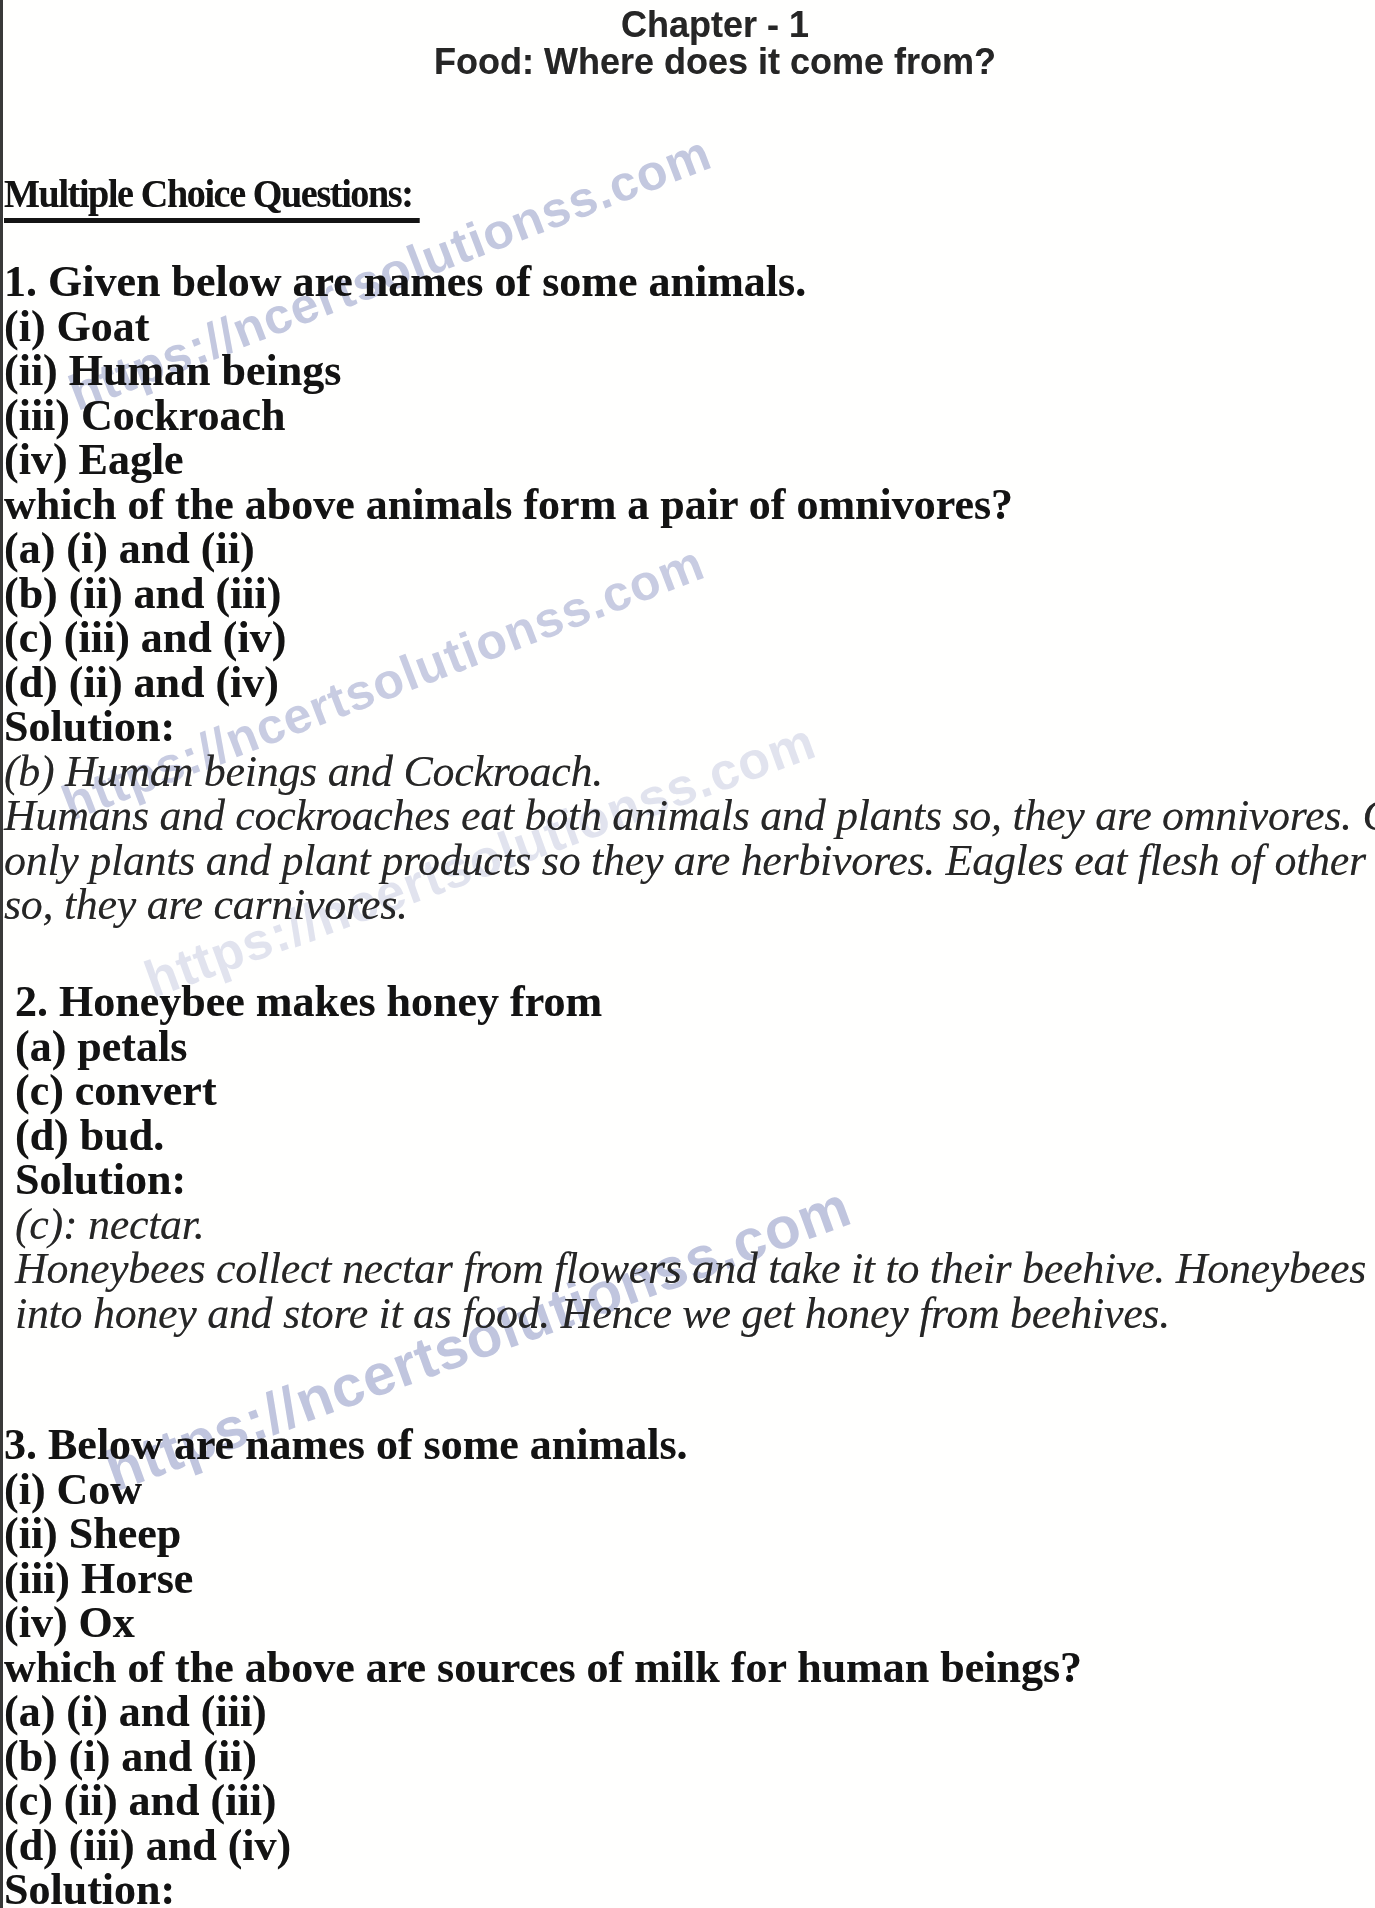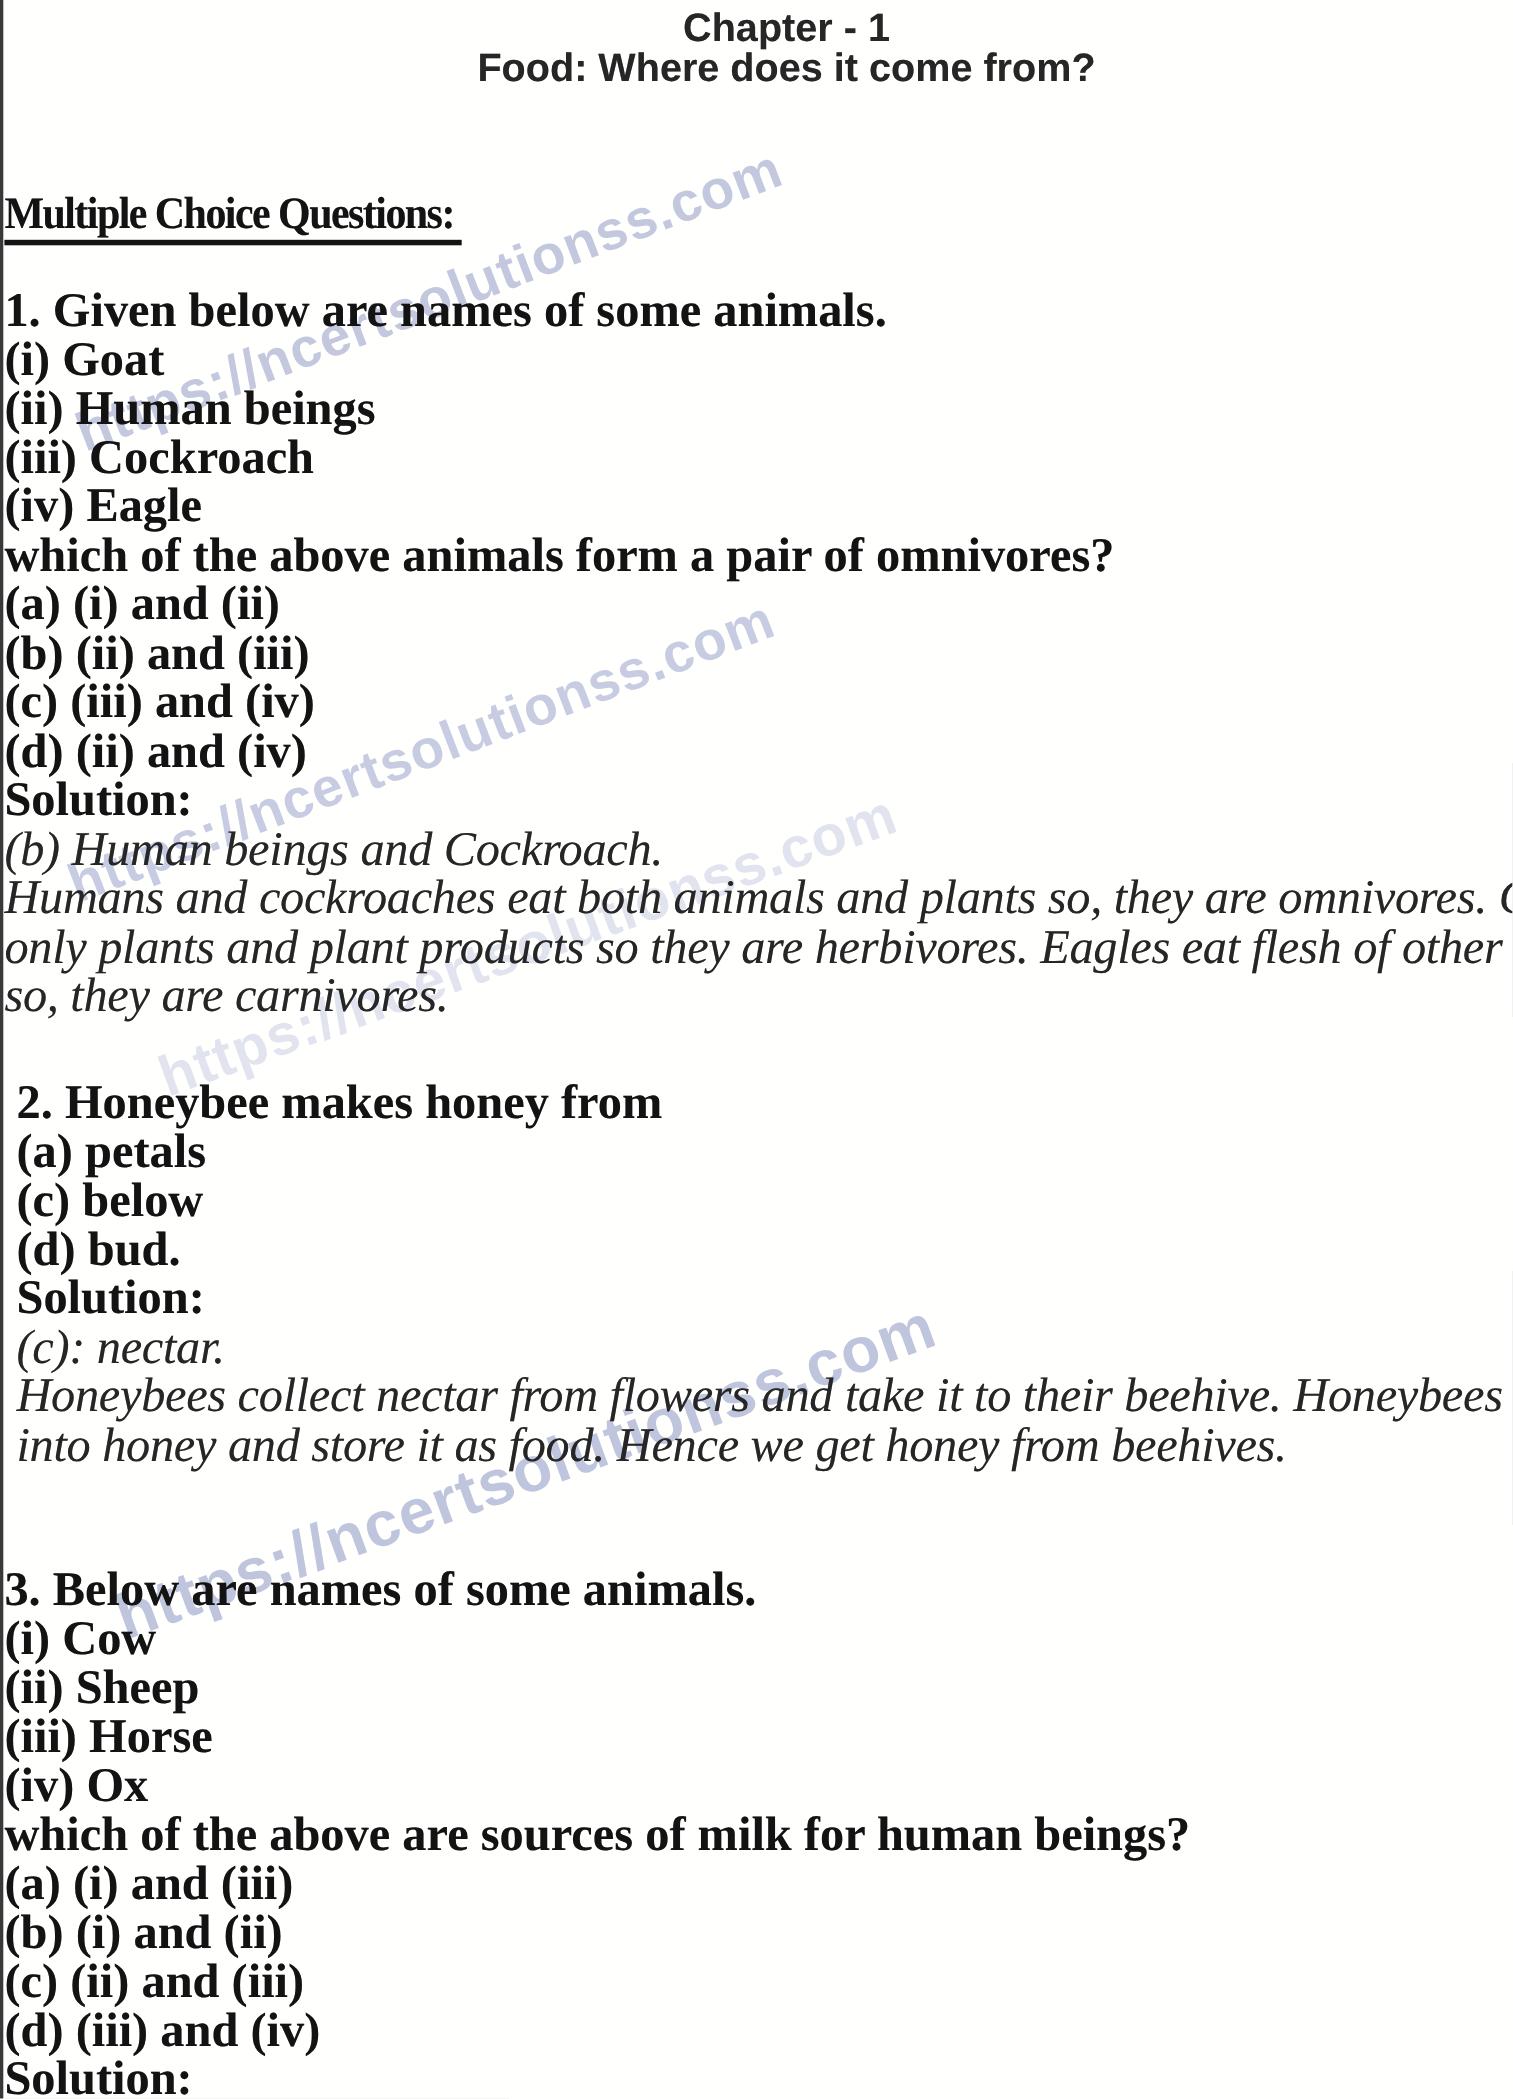--- a/index.html
+++ b/index.html
@@ -93,21 +93,21 @@
       <div class="line bold">(d) (ii) and (iv)</div>
       <div class="line bold">Solution:</div>
       <div class="line regular">(b) Human beings and Cockroach.</div>
       <div class="line regular">Humans and cockroaches eat both animals and plants so, they are omnivores. Goats eat</div>
       <div class="line regular">only plants and plant products so they are herbivores. Eagles eat flesh of other animals</div>
       <div class="line regular">so, they are carnivores.</div>
     </div>
   <div class="section sec2">
       <div class="line bold">2. Honeybee makes honey from</div>
       <div class="line bold">(a) petals</div>
-      <div class="line bold">(c) below</div>
+      <div class="line bold">(c) convert</div>
       <div class="line bold">(d) bud.</div>
       <div class="line bold">Solution:</div>
       <div class="line regular">(c): nectar.</div>
       <div class="line regular">Honeybees collect nectar from flowers and take it to their beehive. Honeybees convert it</div>
       <div class="line regular">into honey and store it as food. Hence we get honey from beehives.</div>
     </div>
   <div class="section sec3">
       <div class="line bold">3. Below are names of some animals.</div>
       <div class="line bold">(i) Cow</div>
       <div class="line bold">(ii) Sheep</div>

